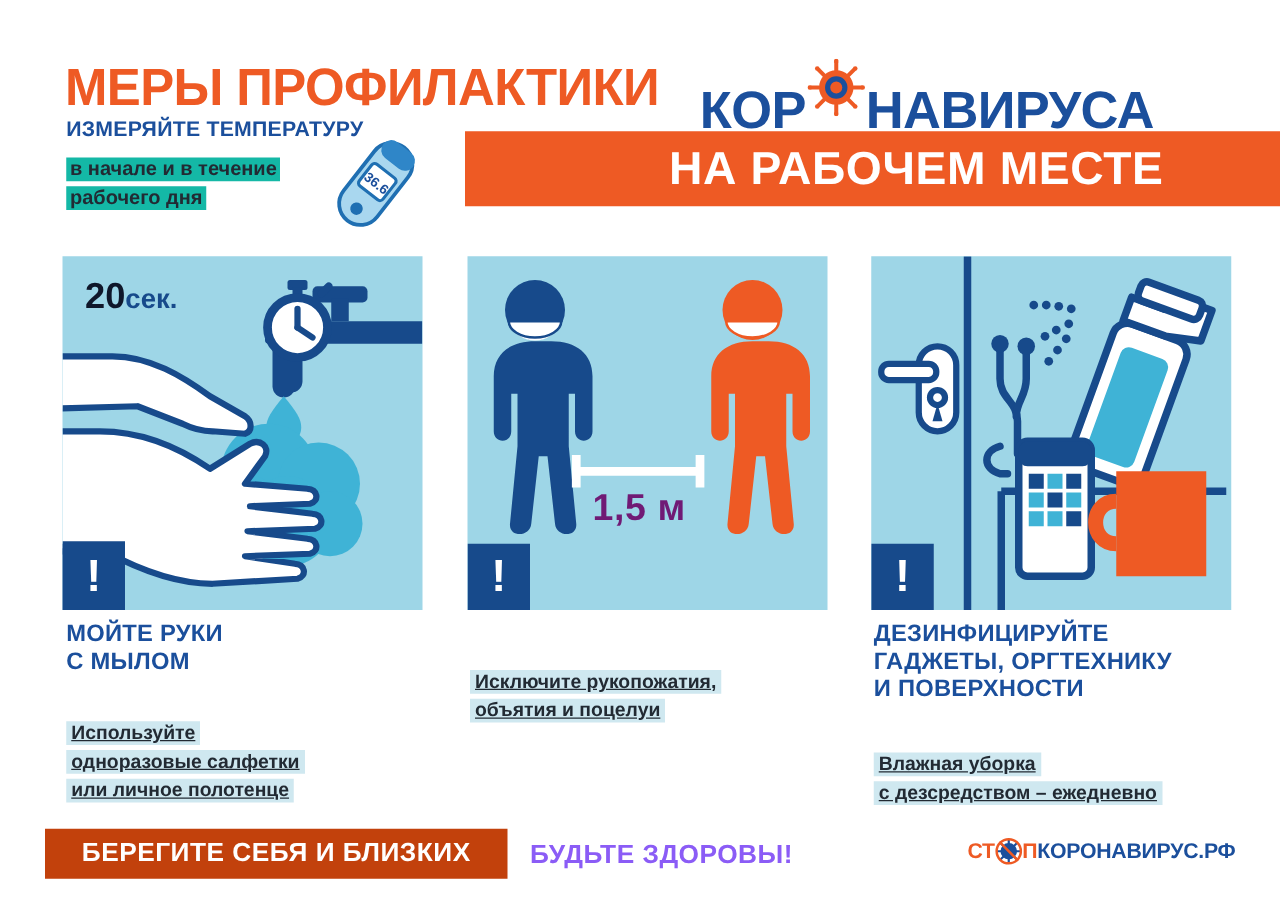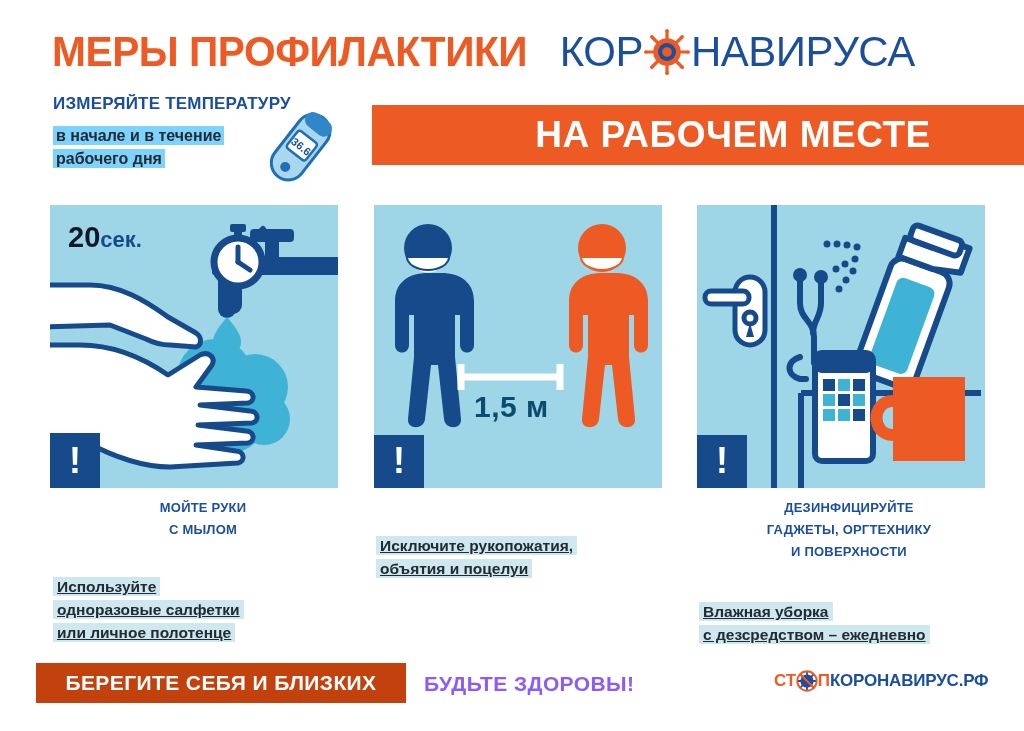--- a/index.html
+++ b/index.html
@@ -29,23 +29,24 @@
     font-size: 42px;
     font-weight: bold;
     color: #ee5a24;
     letter-spacing: -0.5px;
     font-stretch: condensed;
     transform: scaleX(0.97);
     transform-origin: left center;
   }
   .title-navy-a, .title-navy-b {
     font-size: 42px;
-    font-weight: normal;
+    font-weight: bold;
     color: #1b4f9c;
     letter-spacing: -0.5px;
+    margin-top: 36px;
   }
   .title-navy-a { margin-left: 18px; }
   .virus-title {
     position: relative;
     width: 46px;
     height: 46px;
     margin: 0 1px;
     display: inline-block;
     vertical-align: middle;
   }
@@ -64,21 +65,21 @@
     position: absolute;
     left: 53px;
     top: 124px;
     width: 200px;
     font-size: 16px;
     font-weight: bold;
     color: #222a33;
     line-height: 23px;
   }
   .temp-note span {
-    background: #7dd3fc;
+    background: #14b8a6;
     box-decoration-break: clone;
     -webkit-box-decoration-break: clone;
     padding: 1px 3px;
   }
   .thermometer {
     position: absolute;
     left: 255px;
     top: 108px;
     width: 90px;
     height: 80px;
@@ -147,37 +148,36 @@
   }
   .sec-num { color: #0f172a; }
   .sec-unit { color: #174a8b; font-size: 22px; }
 
   .dist-label {
     position: absolute;
     left: 100px;
     top: 185px;
     font-size: 30px;
     font-weight: bold;
-    color: #0c4a6e;
+    color: #701a75;
     letter-spacing: 0.5px;
   }
 
   
   .caption { position: absolute; top: 497px; width: 300px; }
   #caption-1 { left: 53px; }
   #caption-2 { left: 376px; }
   #caption-3 { left: 699px; }
   .cap-head {
-    font-size: 13px;
+    font-size: 19px;
     font-weight: bold;
     color: #1b4f9c;
     line-height: 22px;
     letter-spacing: 0.2px;
     white-space: pre-line;
-    text-align: center;
   }
   .cap-note {
     margin-top: 11px;
     font-size: 15.5px;
     font-weight: bold;
     color: #222a33;
     line-height: 23px;
     white-space: pre-line;
   }
   .cap-note span {

